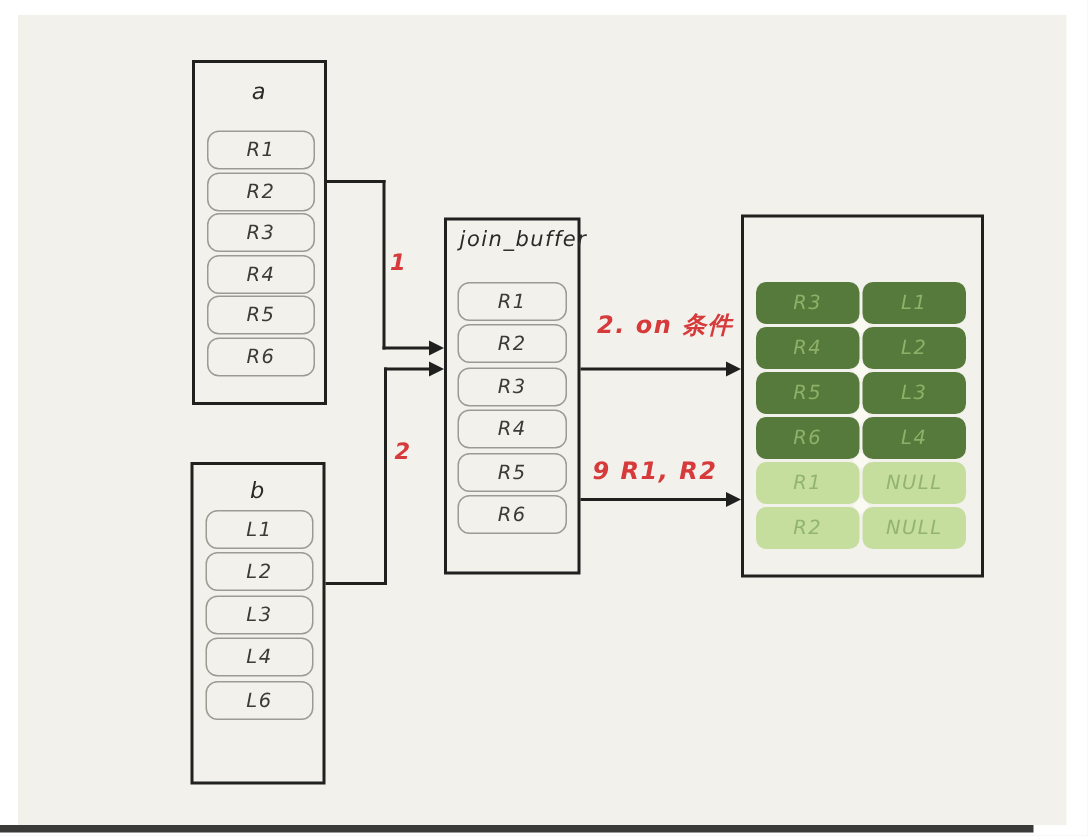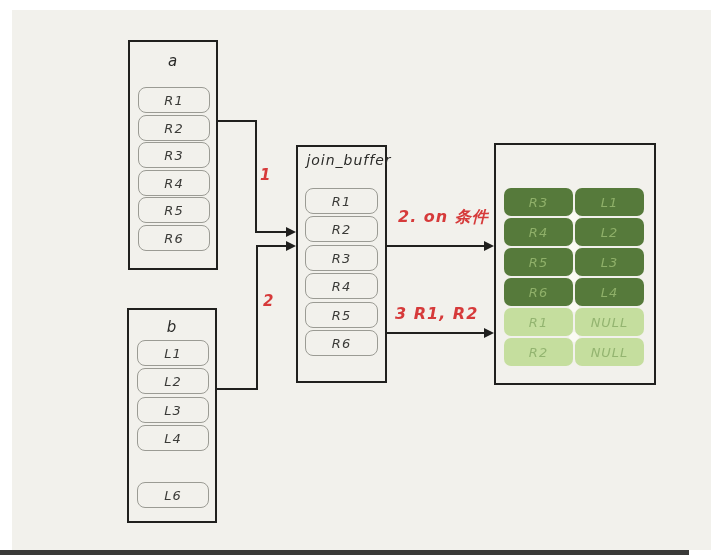--- a/index.html
+++ b/index.html
@@ -64,21 +64,21 @@
   <div class="mini-row" style="left:138px;top:170px;">R4</div>
   <div class="mini-row" style="left:138px;top:197px;">R5</div>
   <div class="mini-row" style="left:138px;top:225px;">R6</div>
 
   <div class="box" style="left:127px;top:308px;width:90px;height:215px;"></div>
   <div class="box-title" style="left:127px;top:318px;width:90px;">b</div>
   <div class="mini-row" style="left:137px;top:340px;">L1</div>
   <div class="mini-row" style="left:137px;top:368px;">L2</div>
   <div class="mini-row" style="left:137px;top:397px;">L3</div>
   <div class="mini-row" style="left:137px;top:425px;">L4</div>
-  <div class="mini-row" style="left:137px;top:482px;">L6</div>
+  <div class="mini-row" style="left:137px;top:454px;">L6</div>
 
   <div class="box" style="left:296px;top:145px;width:91px;height:238px;"></div>
   <div class="box-title" style="left:296px;top:152px;width:106px;font-size:14px;">join_buffer</div>
   <div class="mini-row" style="left:305px;top:188px;width:73px;">R1</div>
   <div class="mini-row" style="left:305px;top:216px;width:73px;">R2</div>
   <div class="mini-row" style="left:305px;top:245px;width:73px;">R3</div>
   <div class="mini-row" style="left:305px;top:273px;width:73px;">R4</div>
   <div class="mini-row" style="left:305px;top:302px;width:73px;">R5</div>
   <div class="mini-row" style="left:305px;top:330px;width:73px;">R6</div>
 
@@ -115,16 +115,16 @@
 
   <div class="line" style="left:387px;top:245px;width:98px;height:2px;"></div>
   <div class="arrowhead" style="left:484px;top:241px;"></div>
 
   <div class="line" style="left:387px;top:332px;width:98px;height:2px;"></div>
   <div class="arrowhead" style="left:484px;top:328px;"></div>
 
   <div class="red-label" style="left:260px;top:166px;">1</div>
   <div class="red-label" style="left:263px;top:292px;">2</div>
   <div class="red-label" style="left:398px;top:207px;font-size:16px;font-style:italic;">2. on 条件</div>
-  <div class="red-label" style="left:395px;top:304px;font-size:16px;">3 R1, R2</div>
+  <div class="red-label" style="left:395px;top:304px;font-size:16px;">9 R1, R2</div>
 
   <div class="bottom-bar"></div>
 </div>
 
 </body></html>

